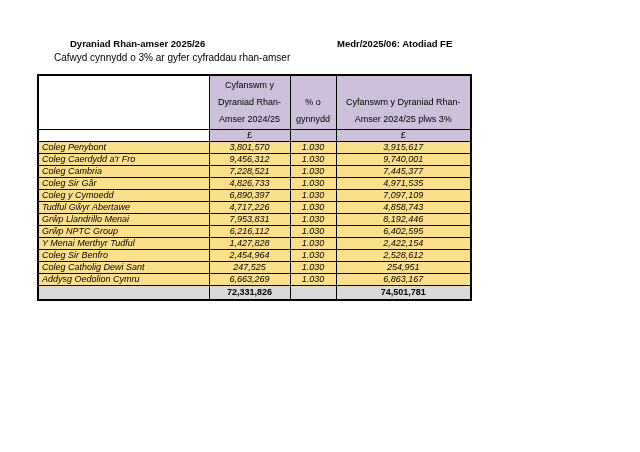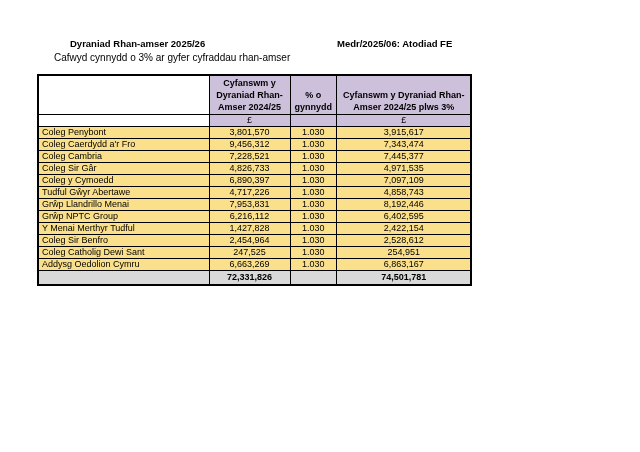--- a/index.html
+++ b/index.html
@@ -33,29 +33,29 @@
   table.alloc col.c-amt1  { width: 81px; }
   table.alloc col.c-pct   { width: 46px; }
   table.alloc col.c-amt2  { width: 135px; }
   table.alloc th, table.alloc td {
     border: 1px solid var(--border, #000);
     padding: 0 3px;
     overflow: hidden; white-space: nowrap;
   }
   tr.hdr th {
     background: var(--header-fill, #CCC0DA);
-    font-weight: bold; text-align: center; vertical-align: bottom;
-    height: 30px; line-height: 12px; white-space: normal; padding: 1px 4px;
+    font-weight: normal; text-align: center; vertical-align: bottom;
+    height: 30px; line-height: 17px; white-space: normal; padding: 1px 4px;
   }
   tr.hdr th.blank, tr.cur td.blank { background: #ffffff; }
   tr.cur td {
     background: var(--header-fill, #CCC0DA);
     height: 11px; text-align: center;
   }
-  tr.data td { background: var(--row-fill, #FBE08C); height: 11px; }
+  tr.data td { background: var(--row-fill, #FBE08C); height: 11px; font-style: italic; }
   tr.total td { background: var(--total-fill, #D9D9D9); height: 13px; font-weight: bold; }
   td.name { text-align: left; }
   td.num  { text-align: center; }
 </style>
 </head>
 <body>
 
 <div class="doc-title">Dyraniad Rhan-amser 2025/26</div>
 <div class="doc-ref">Medr/2025/06: Atodiad FE</div>
 <div class="doc-subtitle">Cafwyd cynnydd o 3% ar gyfer cyfraddau rhan-amser</div>
@@ -83,21 +83,21 @@
   <tr class="data">
     <td class="name">Coleg Penybont</td>
     <td class="num">3,801,570</td>
     <td class="num">1.030</td>
     <td class="num">3,915,617</td>
   </tr>
   <tr class="data">
     <td class="name">Coleg Caerdydd a'r Fro</td>
     <td class="num">9,456,312</td>
     <td class="num">1.030</td>
-    <td class="num">7,343,474</td>
+    <td class="num">9,740,001</td>
   </tr>
   <tr class="data">
     <td class="name">Coleg Cambria</td>
     <td class="num">7,228,521</td>
     <td class="num">1.030</td>
     <td class="num">7,445,377</td>
   </tr>
   <tr class="data">
     <td class="name">Coleg Sir Gâr</td>
     <td class="num">4,826,733</td>

